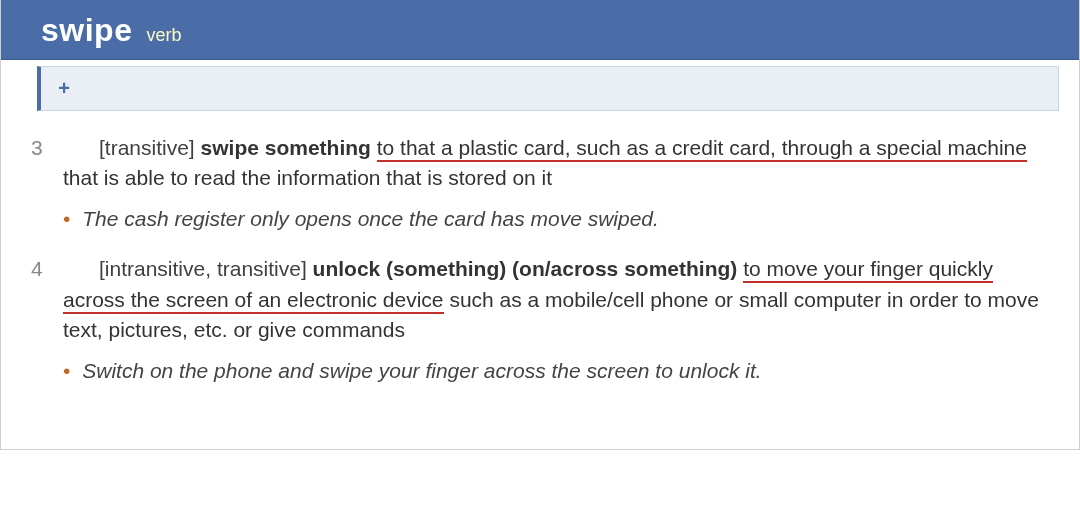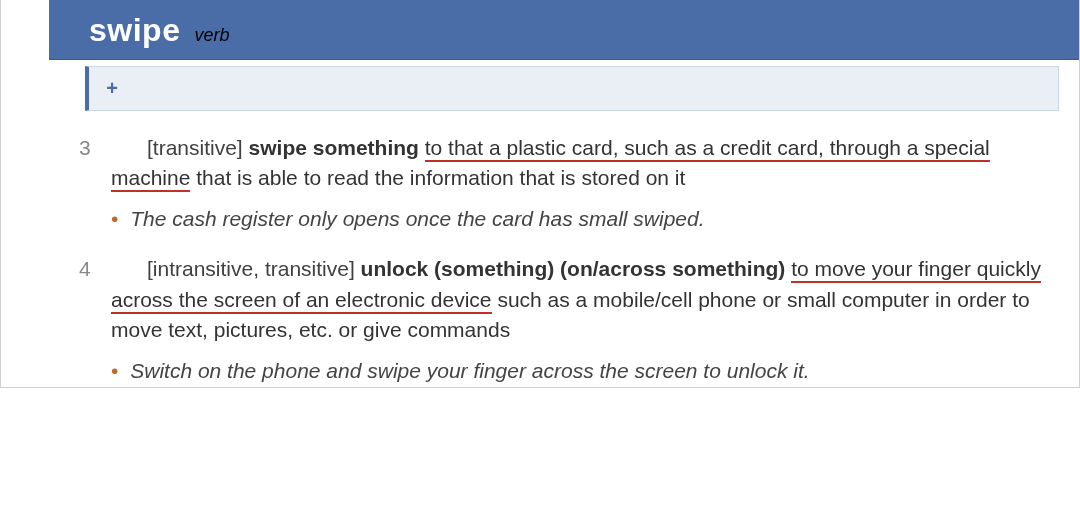--- a/index.html
+++ b/index.html
@@ -1,20 +1,20 @@
 <!DOCTYPE html>
 <html><head>
 <meta charset="utf-8">
 <style>
   * { box-sizing: border-box; margin: 0; padding: 0; }
   html, body { width: 1080px; height: 505px; font-family: "Segoe UI", "Helvetica Neue", Arial, sans-serif; background: #fff; color: #333; }
-  .page { width: 1080px; height: 388px; position: relative; border: 1px solid #d0d0d0; border-top:none;padding-left:48px; }
+  .page { width: 1080px; height: 450px; position: relative; border: 1px solid #d0d0d0; border-top:none; }
   .header { background: #4a6da7; color: #fff; padding: 12px 40px 10px 40px; display: flex; align-items: baseline; gap: 14px; border-bottom: 1px solid #3b5a8c;}
   .headword { font-weight: 700; font-size: 32px; letter-spacing: 0.5px; }
-  .pos { font-style: italic; font-size: 18px; color: #000000; }
+  .pos { font-size: 18px; color: #fef9c3; }
   .pron-bar { padding: 10px 24px 12px 24px; font-size: 20px; background:#fff;}
   .pron-bar .region { color: #333; }
   .pron-bar .ipa { font-family: "DejaVu Sans", "Arial", sans-serif; }
   .pron-bar .sep { color:#333; }
   .pron-bar .name { color: #b11; }
   .speaker-icon { display:inline-block; vertical-align:-2px; }
   .verbforms { margin: 6px 20px 0 36px; background: #e9eff5; border: 1px solid #c9d6e4; border-left: 4px solid #4a6da7; padding: 10px 14px; display:flex; align-items:center; gap:12px; cursor:pointer;}
   .plus { color:#4a6da7; font-weight:700; font-size:20px; width:18px; text-align:center;}
   .verbforms-label { font-size:22px; color:#333; }
   .senses { padding: 22px 30px 0 30px; font-size: 21px; line-height: 1.45; color:#333; }
@@ -48,21 +48,21 @@
       <div class="num">3</div>
       <div class="body">
         <span class="gram">[transitive]</span>
         <span> </span>
         <span class="b">swipe something</span>
         <span> </span>
         <span class="ul">to that a plastic card, such as a credit card, through a special machine</span>
         <span> that is able to read the information that is stored on it</span>
         <div class="example">
           <span class="bullet">•</span>
-          <span>The cash register only opens once the card has small swiped.</span>
+          <span>The cash register only opens once the card has move swiped.</span>
         </div>
       </div>
     </div>
 
     <div class="sense">
       <div class="num">4</div>
       <div class="body">
         <span class="gram">[intransitive, transitive]</span>
         <span> </span>
         <span class="b">unlock (something) (on/across something)</span>

